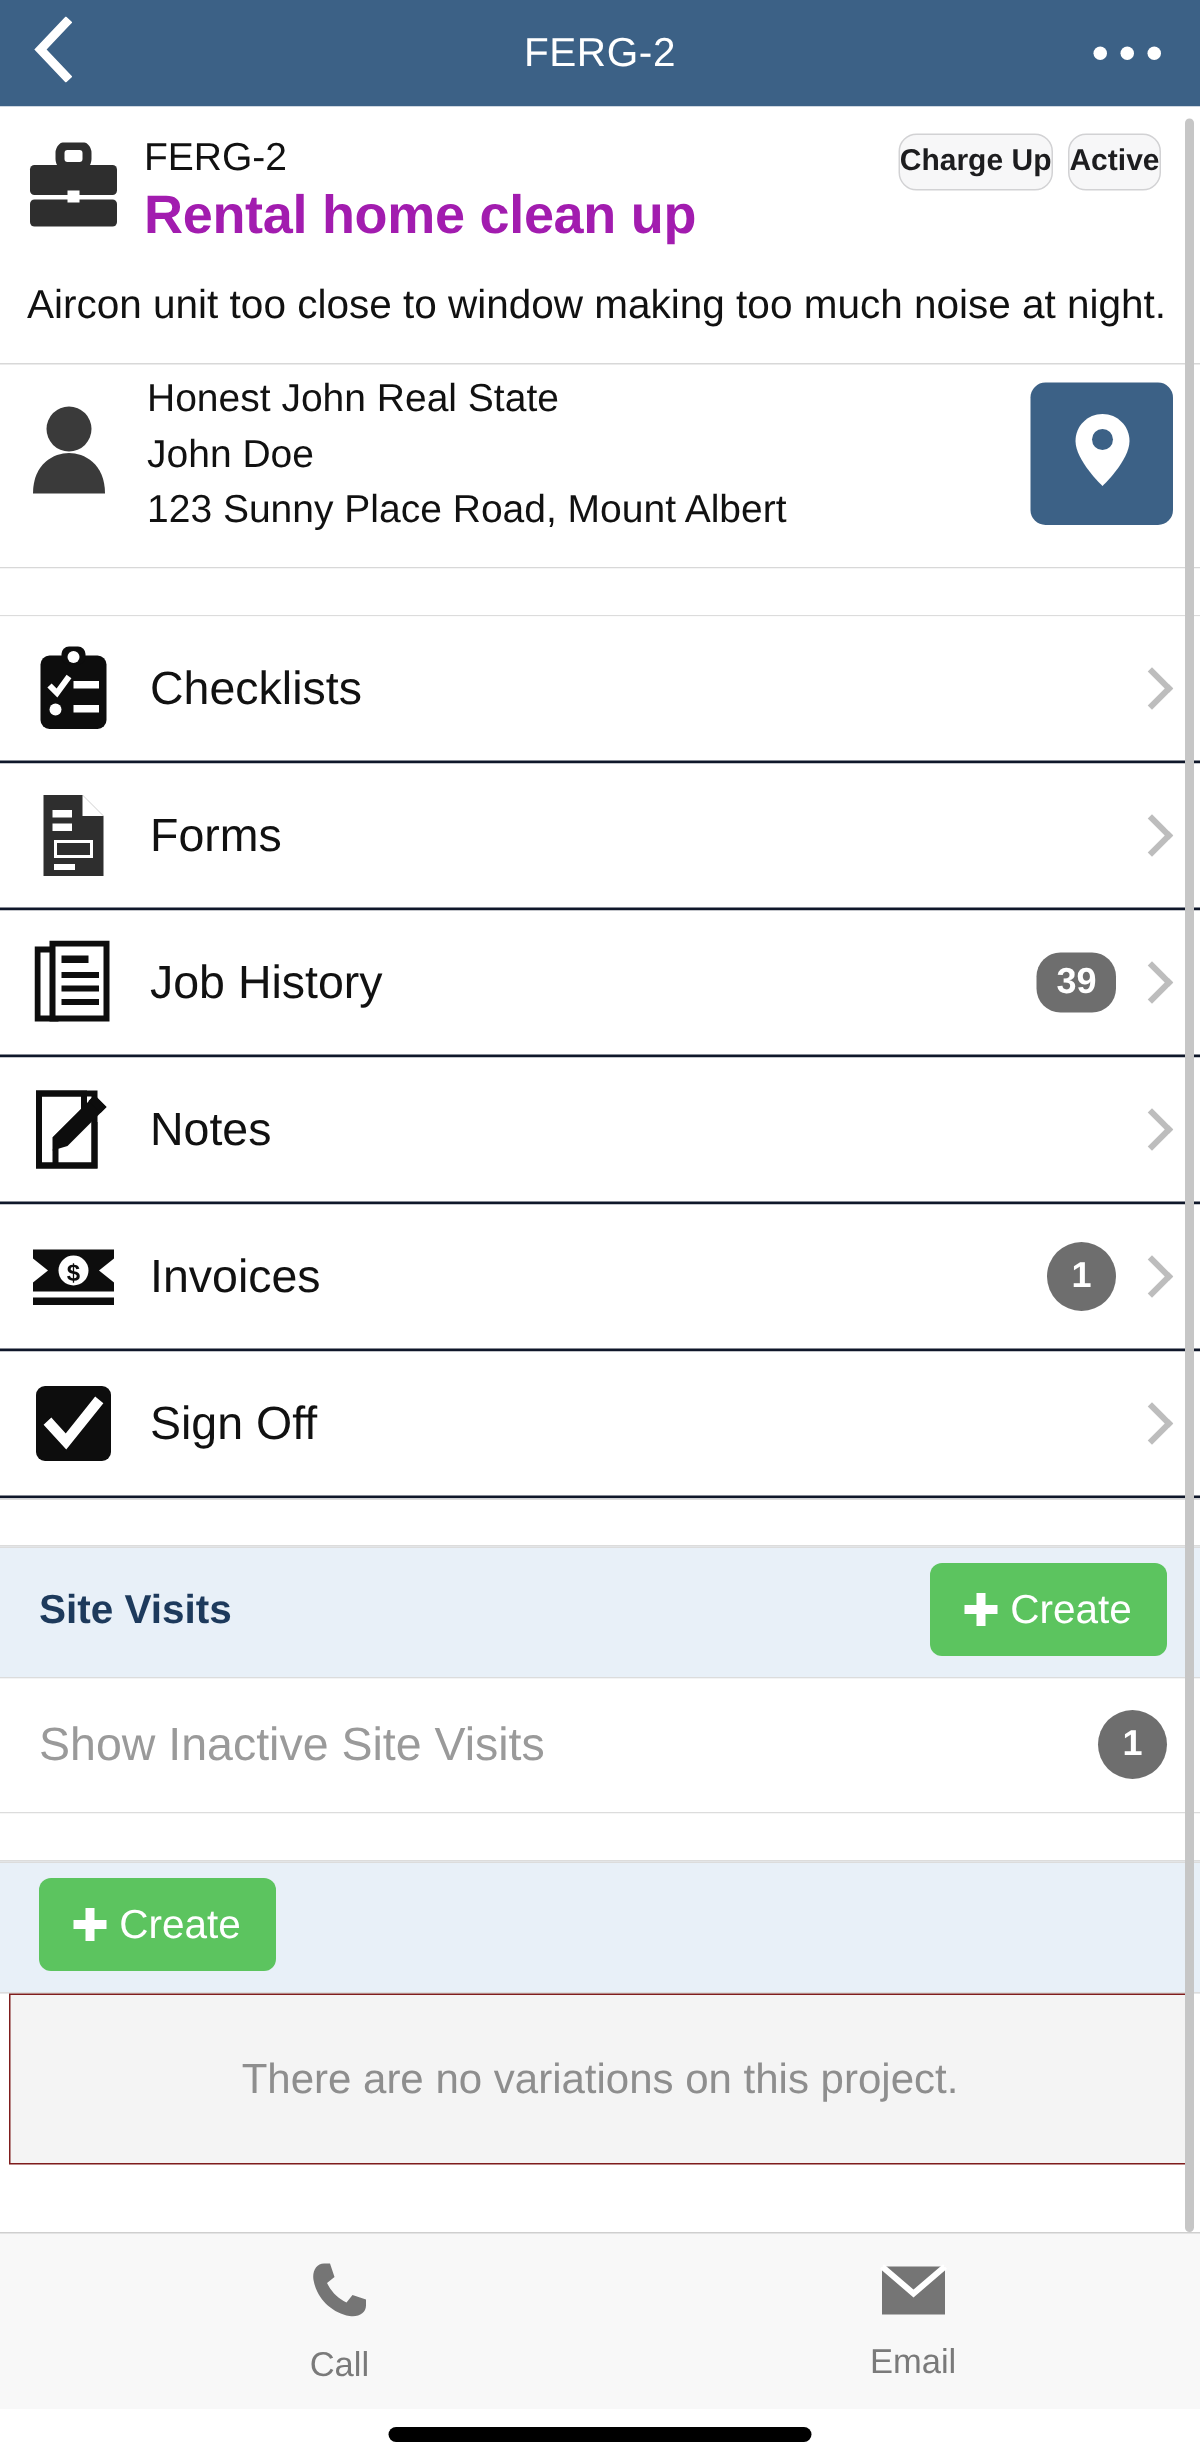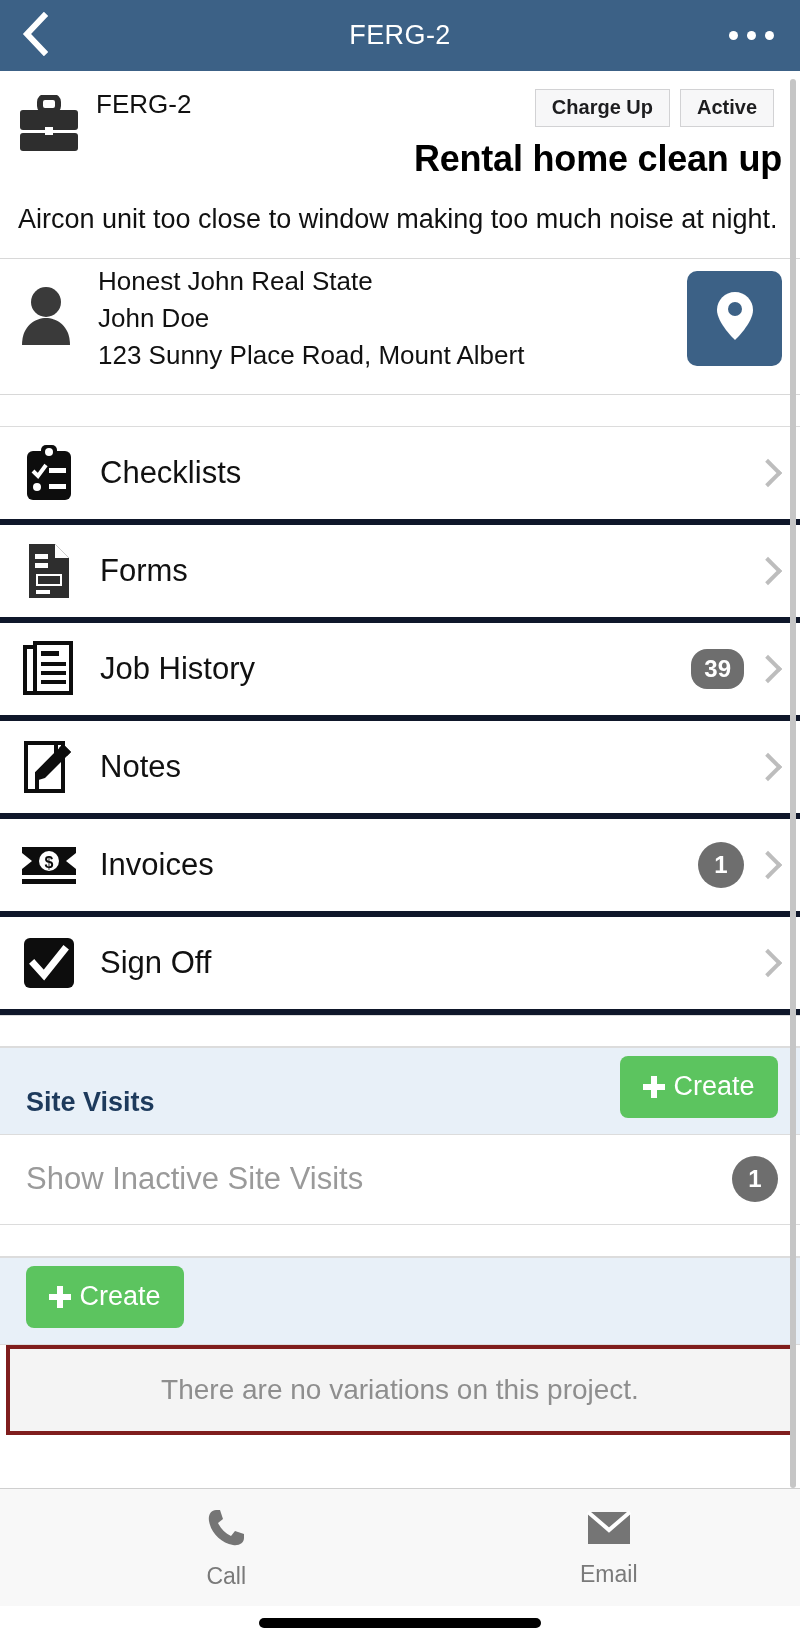--- a/index.html
+++ b/index.html
@@ -55,32 +55,32 @@
     background: #c6c6c6; z-index: 30;
   }
 
   
   .jobhead { padding: 18px 18px 8px 18px; position: relative; }
   .jobhead-row { display: flex; align-items: flex-start; }
   .briefcase { width: 66px; flex: 0 0 66px; padding-top: 6px; }
   .jobhead-text { padding-left: 12px; flex: 1 1 auto; }
   .job-code { font-size: 26px; color: #111; line-height: 1.18; }
   .job-title {
-    font-size: 36px; font-weight: bold; color: #000000;
-    line-height: 1.16; margin-top: 18px; letter-spacing: -.2px; text-align: right;
+    font-size: 36px; font-weight: bold; color: #a21caf;
+    line-height: 1.16; margin-top: 2px; letter-spacing: -.2px;
   }
   .pills {
     position: absolute; top: 18px; right: 26px;
     display: flex; gap: 10px;
   }
   .pill {
-    border: 1px solid #d2d2d4; border-radius: 0;
+    border: 1px solid #d2d2d4; border-radius: 12px;
     background: #f7f7f8; color: #1d1d1f;
     font-size: 20px; font-weight: bold;
-    padding: 6px 16px 7px; white-space: nowrap;
+    padding: 6px 0 7px; white-space: nowrap;
   }
   .job-desc {
     font-size: 27px; color: #111; line-height: 1.35;
     padding: 14px 22px 20px 18px;
   }
 
   
   .contact {
     border-top: 1px solid #d8d8d8; border-bottom: 1px solid #d8d8d8;
     display: flex; align-items: center;
@@ -103,21 +103,21 @@
     height: 32px; background: #fff;
     border-top: 1px solid #dcdcdc; border-bottom: 1px solid #dcdcdc;
   }
   .spacer.plain { border-top: none; }
 
   
   .menu { background: #fff; }
   .menu-item {
     display: flex; align-items: center;
     height: 98px; padding: 0 22px 0 18px;
-    border-bottom: 6px solid #0f172a;
+    border-bottom: 2px solid #0f172a;
     cursor: pointer; background: #fff;
   }
   .menu-icon {
     width: 62px; flex: 0 0 62px;
     display: flex; align-items: center; justify-content: center;
   }
   .menu-label {
     flex: 1 1 auto; padding-left: 20px;
     font-size: 31px; color: #111;
   }
@@ -130,22 +130,22 @@
   }
   .chev {
     width: 20px; height: 20px;
     border-right: 4px solid #bdbdbd; border-top: 4px solid #bdbdbd;
     transform: rotate(45deg); flex: 0 0 auto;
   }
 
   
   .section-head {
     background: #e8f0f8; height: 88px;
-    display: flex; align-items: flex-end;
-    padding: 0 22px 16px 26px;
+    display: flex; align-items: center;
+    padding: 0 22px 3px 26px;
     border-top: 1px solid #dcdcdc; border-bottom: 1px solid #dcdcdc;
   }
   .section-title {
     font-size: 27px; font-weight: bold; color: #1d3a5c;
     flex: 1 1 auto;
   }
   .create-btn {
     background: #5cc45f; color: #fff; border-radius: 8px;
     height: 62px; min-width: 158px; padding: 0 22px;
     display: flex; align-items: center; justify-content: center;
@@ -172,22 +172,22 @@
   }
   .round-badge {
     background: #6e6e6e; color: #fff;
     width: 46px; height: 46px; border-radius: 50%;
     display: flex; align-items: center; justify-content: center;
     font-size: 24px; font-weight: bold;
   }
 
   
   .empty-state {
-    background: #f4f4f4; border: 4px solid #7f1d1d;
-    margin: 0 6px; height: 90px;
+    background: #f4f4f4; border: 1px solid #7f1d1d;
+    margin: 0 6px; height: 114px;
     display: flex; align-items: center; justify-content: center;
   }
   .empty-text { font-size: 28px; color: #8e8e8e; }
 
   
   .tabbar {
     flex: 0 0 auto; height: 118px;
     background: #f8f8f8; border-top: 1px solid #cfcfcf;
     display: flex; align-items: stretch; padding-left: 35px;
   }

